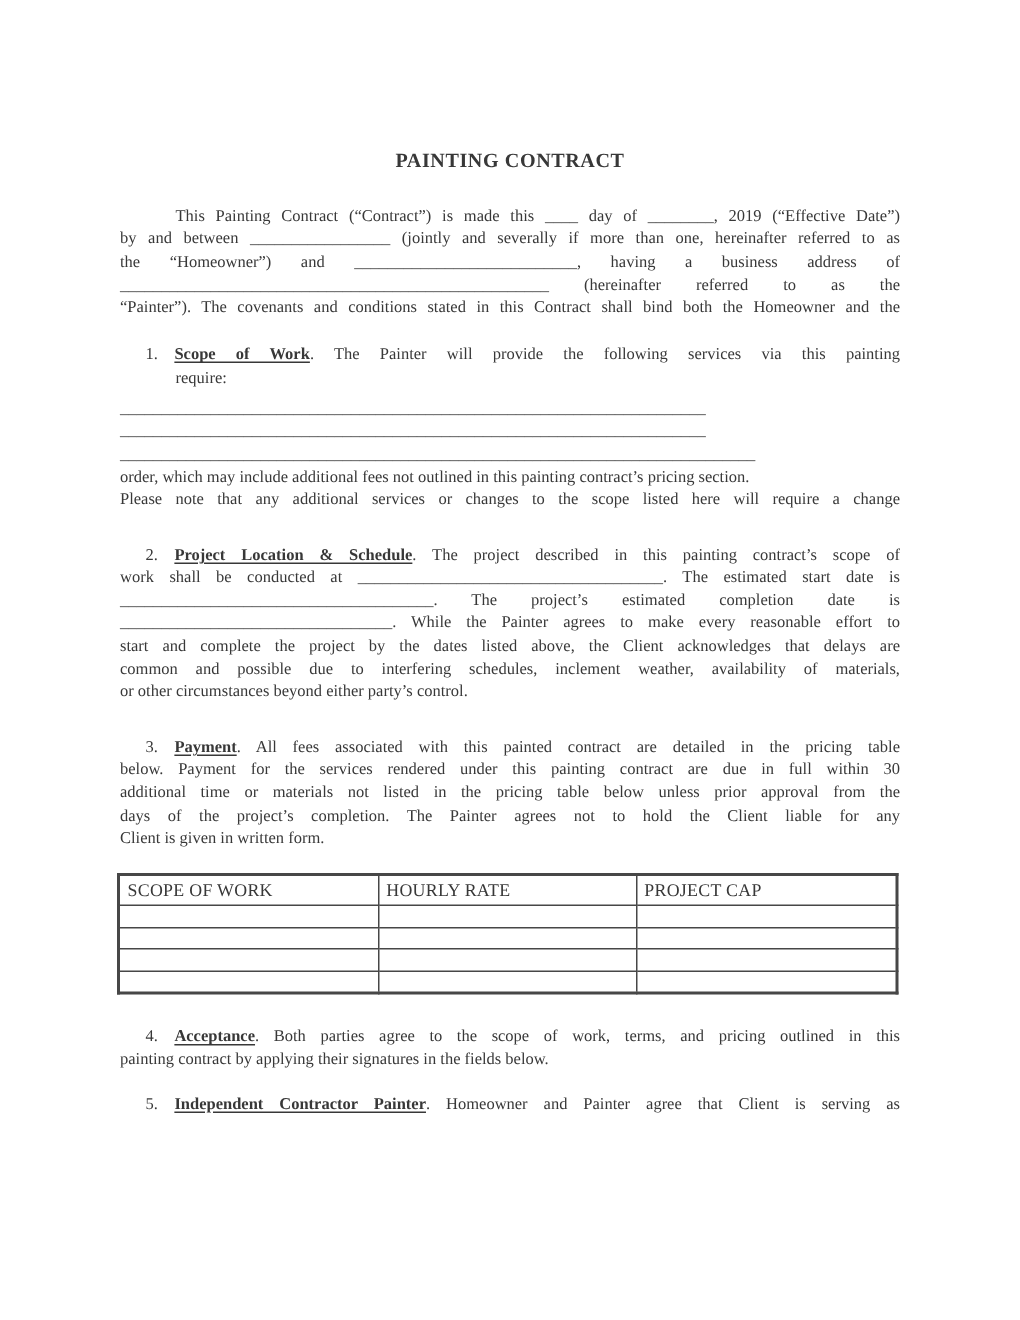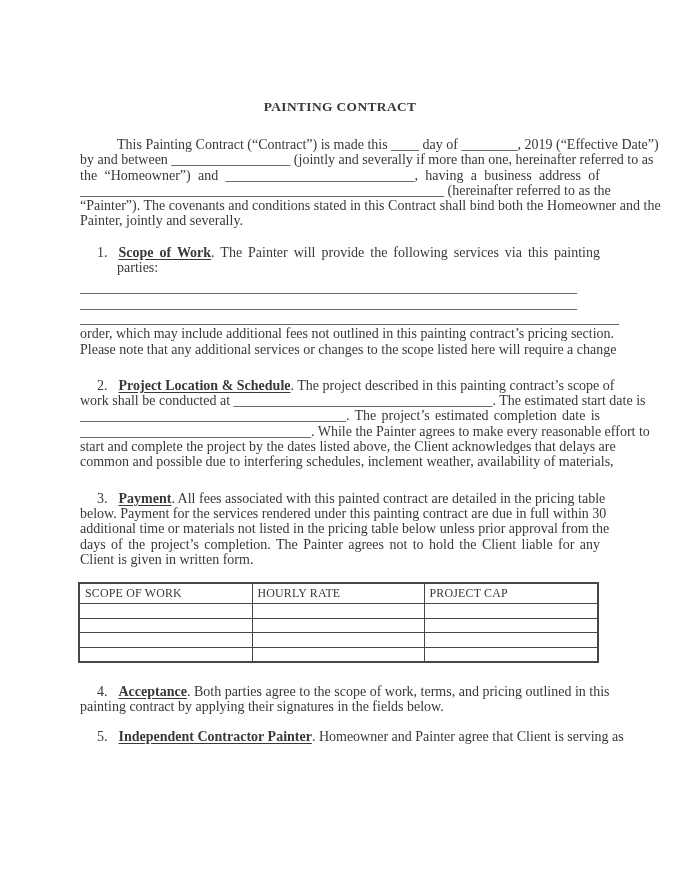--- a/index.html
+++ b/index.html
@@ -18,21 +18,21 @@
     padding: 98px 80px 0 80px;
   }
   .doc-title {
     text-align: center;
     font-weight: bold;
     font-size: 13.4px;
     line-height: 17px;
     letter-spacing: 0.4px;
   }
   .line {
-    font-size: 14px;
+    font-size: 11px;
     line-height: 15.3px;
     height: 15.3px;
     white-space: nowrap;
   }
   .j {
     text-align: justify;
     text-align-last: justify;
     text-justify: inter-word;
   }
   .indent1 { text-indent: 37px; }   
@@ -79,46 +79,46 @@
 <div class="page">
 
   <div class="doc-title">PAINTING CONTRACT</div>
 
   <div class="mt-intro">
     <div class="line j indent1">This Painting Contract (“Contract”) is made this ____ day of ________, 2019 (“Effective Date”)</div>
     <div class="line j">by and between _________________ (jointly and severally if more than one, hereinafter referred to as</div>
     <div class="line j">the “Homeowner”) and ___________________________, having a business address of</div>
     <div class="line j">____________________________________________________ (hereinafter referred to as the</div>
     <div class="line j">“Painter”). The covenants and conditions stated in this Contract shall bind both the Homeowner and the</div>
-    <div class="line">Painter, jointly and severally.</div>
   </div>
 
   <div class="mt-s1">
     <div class="line j numind"><span class="num">1.</span><span class="heading">Scope of Work</span><span>. The Painter will provide the following services via this painting</span></div>
-    <div class="line hang">parties:</div>
+    <div class="line hang">require:</div>
   </div>
 
   <div class="mt-fills">
     <div class="line">_______________________________________________________________________</div>
     <div class="line">_______________________________________________________________________</div>
     <div class="line">_____________________________________________________________________________</div>
   </div>
 
   <div>
     <div class="line">order, which may include additional fees not outlined in this painting contract’s pricing section.</div>
     <div class="line j">Please note that any additional services or changes to the scope listed here will require a change</div>
   </div>
 
   <div class="mt-s2">
     <div class="line j numind"><span class="num">2.</span><span class="heading">Project Location &amp; Schedule</span><span>. The project described in this painting contract’s scope of</span></div>
     <div class="line j">work shall be conducted at _____________________________________. The estimated start date is</div>
     <div class="line j">______________________________________. The project’s estimated completion date is</div>
     <div class="line j">_________________________________. While the Painter agrees to make every reasonable effort to</div>
     <div class="line j">start and complete the project by the dates listed above, the Client acknowledges that delays are</div>
     <div class="line j">common and possible due to interfering schedules, inclement weather, availability of materials,</div>
+    <div class="line">or other circumstances beyond either party’s control.</div>
   </div>
 
   <div class="mt-s3">
     <div class="line j numind"><span class="num">3.</span><span class="heading">Payment</span><span>. All fees associated with this painted contract are detailed in the pricing table</span></div>
     <div class="line j">below. Payment for the services rendered under this painting contract are due in full within 30</div>
     <div class="line j">additional time or materials not listed in the pricing table below unless prior approval from the</div>
     <div class="line j">days of the project’s completion. The Painter agrees not to hold the Client liable for any</div>
     <div class="line">Client is given in written form.</div>
   </div>
 

